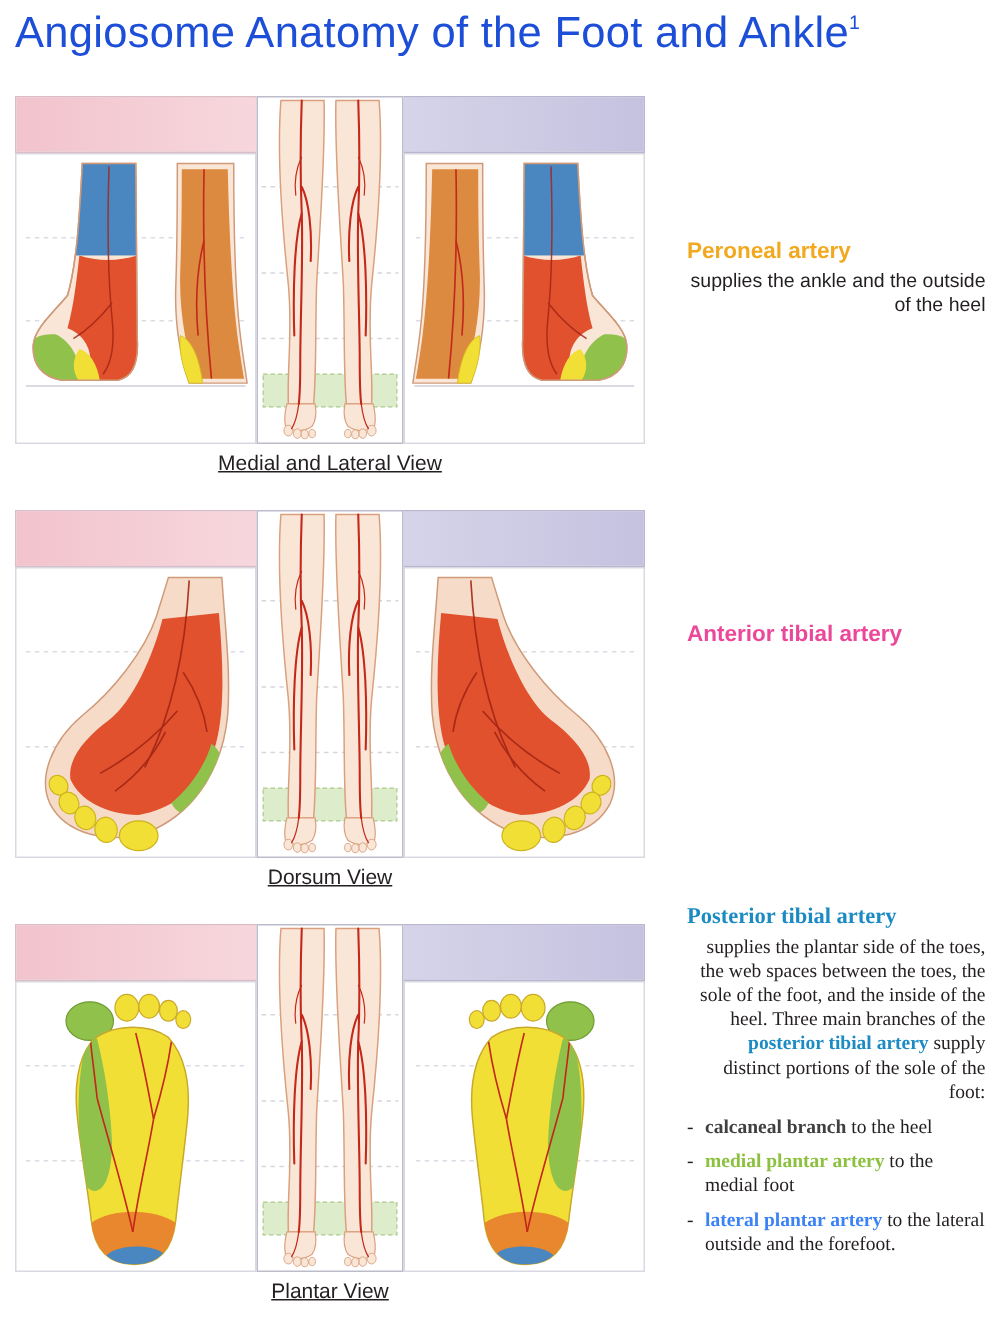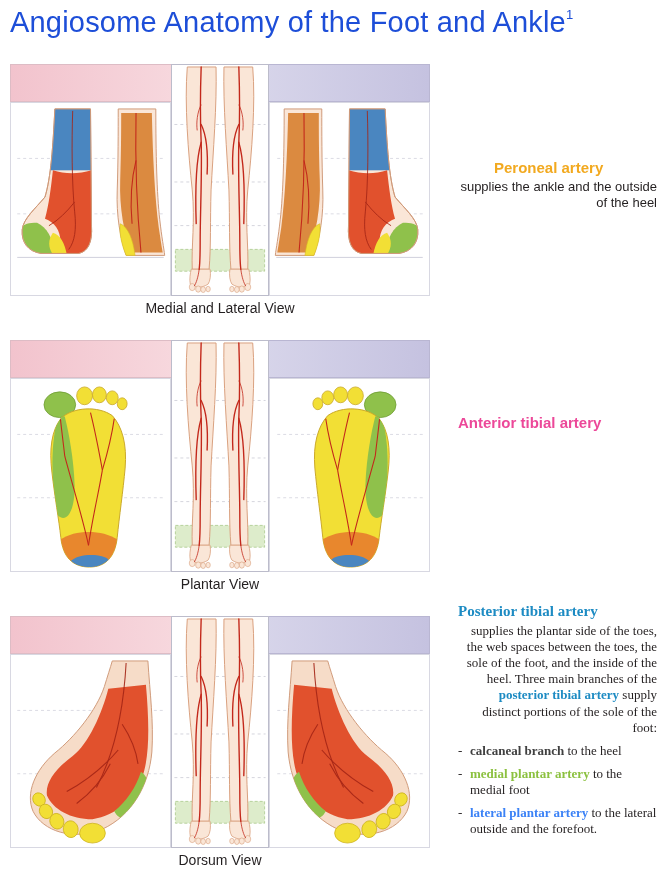--- a/index.html
+++ b/index.html
@@ -19,21 +19,21 @@
   .band { position:absolute; top:0; height:38px; }
   .band-left  { left:0;  width:210px; background:linear-gradient(to right,#f2c3cd,#f8dde2); border:1px solid #ddbcc5; box-sizing:border-box; }
   .band-right { left:210px; width:210px; background:linear-gradient(to right,#dbd9ec,#c5c2e0); border:1px solid #b9b6d2; box-sizing:border-box; }
   .side-box { position:absolute; top:38px; width:161px; height:194px; border:1px solid #d8d8e2; box-sizing:border-box; background:#fff; }
   .side-box.left { left:0; } .side-box.right { right:0; }
   .side-box svg { display:block; width:159px; height:192px; }
   .side-box svg.flip { transform:scaleX(-1); }
   .center-box { position:absolute; left:161px; top:0; width:98px; height:232px; border:1px solid #bcbccb; box-sizing:border-box; background:#fff; z-index:2; }
   .center-box svg { display:block; width:96px; height:230px; }
 
-  figcaption { width:420px; text-align:center; font-size:14px; line-height:24px; color:#231f20; }
+  figcaption { width:420px; text-align:center; font-size:14px; line-height:24px; color:#231f20;text-decoration:underline; }
 
   
   .annotations { position:absolute; left:448px; top:0; width:199px; }
   .artery-block { position:absolute; left:0; width:199px; }
   .artery-block.b1 { top:95px; }
   .artery-block.b2 { top:350px; }
   .artery-block.b3 { top:539px;font-family:Liberation Serif, serif; }
   .artery-heading { font-size:15px; font-weight:700; margin:0 0 3px 0; }
   .artery-body { font-size:13px; line-height:1.24; margin:0;text-align:right; }
   .term { font-weight:700; }
@@ -199,66 +199,66 @@
         </div>
         <figcaption>Medial and Lateral View</figcaption>
       </figure>
 
       <figure>
         <div class="panel-image">
           <div class="band band-left"></div>
           <div class="band band-right"></div>
           <div class="side-box left">
             <svg viewBox="0 0 152 194" preserveAspectRatio="xMidYMax meet">
-                <use href="#side-plantar"></use>
+                <use href="#side-dorsum"></use>
               </svg>
           </div>
           <div class="side-box right">
             <svg class="flip" viewBox="0 0 152 194" preserveAspectRatio="xMidYMax meet">
-                <use href="#side-plantar"></use>
+                <use href="#side-dorsum"></use>
               </svg>
           </div>
           <div class="center-box">
             <svg viewBox="0 0 96 232">
                 <use href="#legs-art"></use>
               </svg>
           </div>
         </div>
-        <figcaption>Plantar View</figcaption>
+        <figcaption>Dorsum View</figcaption>
       </figure>
 
       <figure>
         <div class="panel-image">
           <div class="band band-left"></div>
           <div class="band band-right"></div>
           <div class="side-box left">
             <svg viewBox="0 0 152 194" preserveAspectRatio="xMidYMax meet">
-                <use href="#side-dorsum"></use>
+                <use href="#side-plantar"></use>
               </svg>
           </div>
           <div class="side-box right">
             <svg class="flip" viewBox="0 0 152 194" preserveAspectRatio="xMidYMax meet">
-                <use href="#side-dorsum"></use>
+                <use href="#side-plantar"></use>
               </svg>
           </div>
           <div class="center-box">
             <svg viewBox="0 0 96 232">
                 <use href="#legs-art"></use>
               </svg>
           </div>
         </div>
-        <figcaption>Dorsum View</figcaption>
+        <figcaption>Plantar View</figcaption>
       </figure>
 
     </div>
 
     <div class="annotations">
 
       <div class="artery-block b1">
-        <h2 class="artery-heading" style="color: rgb(242, 169, 31); margin-left: 36px;">Peroneal artery</h2>
+        <h2 class="artery-heading" style="color: rgb(242, 169, 31);">Peroneal artery</h2>
         <p class="artery-body">supplies the ankle and the outside of the heel</p>
       </div>
 
       <div class="artery-block b2">
         <h2 class="artery-heading" style="color: #ec4899;">Anterior tibial artery</h2>
       </div>
 
       <div class="artery-block b3">
         <h2 class="artery-heading" style="color: rgb(29, 139, 195);">Posterior tibial artery</h2>
         <p class="artery-body"><span>supplies the plantar side of the toes, the web spaces between the toes, the sole of the foot, and the inside of the heel. Three main branches of the </span><span class="term" style="color: rgb(29, 139, 195);">posterior tibial artery</span><span> supply distinct portions of the sole of the foot:</span></p>

